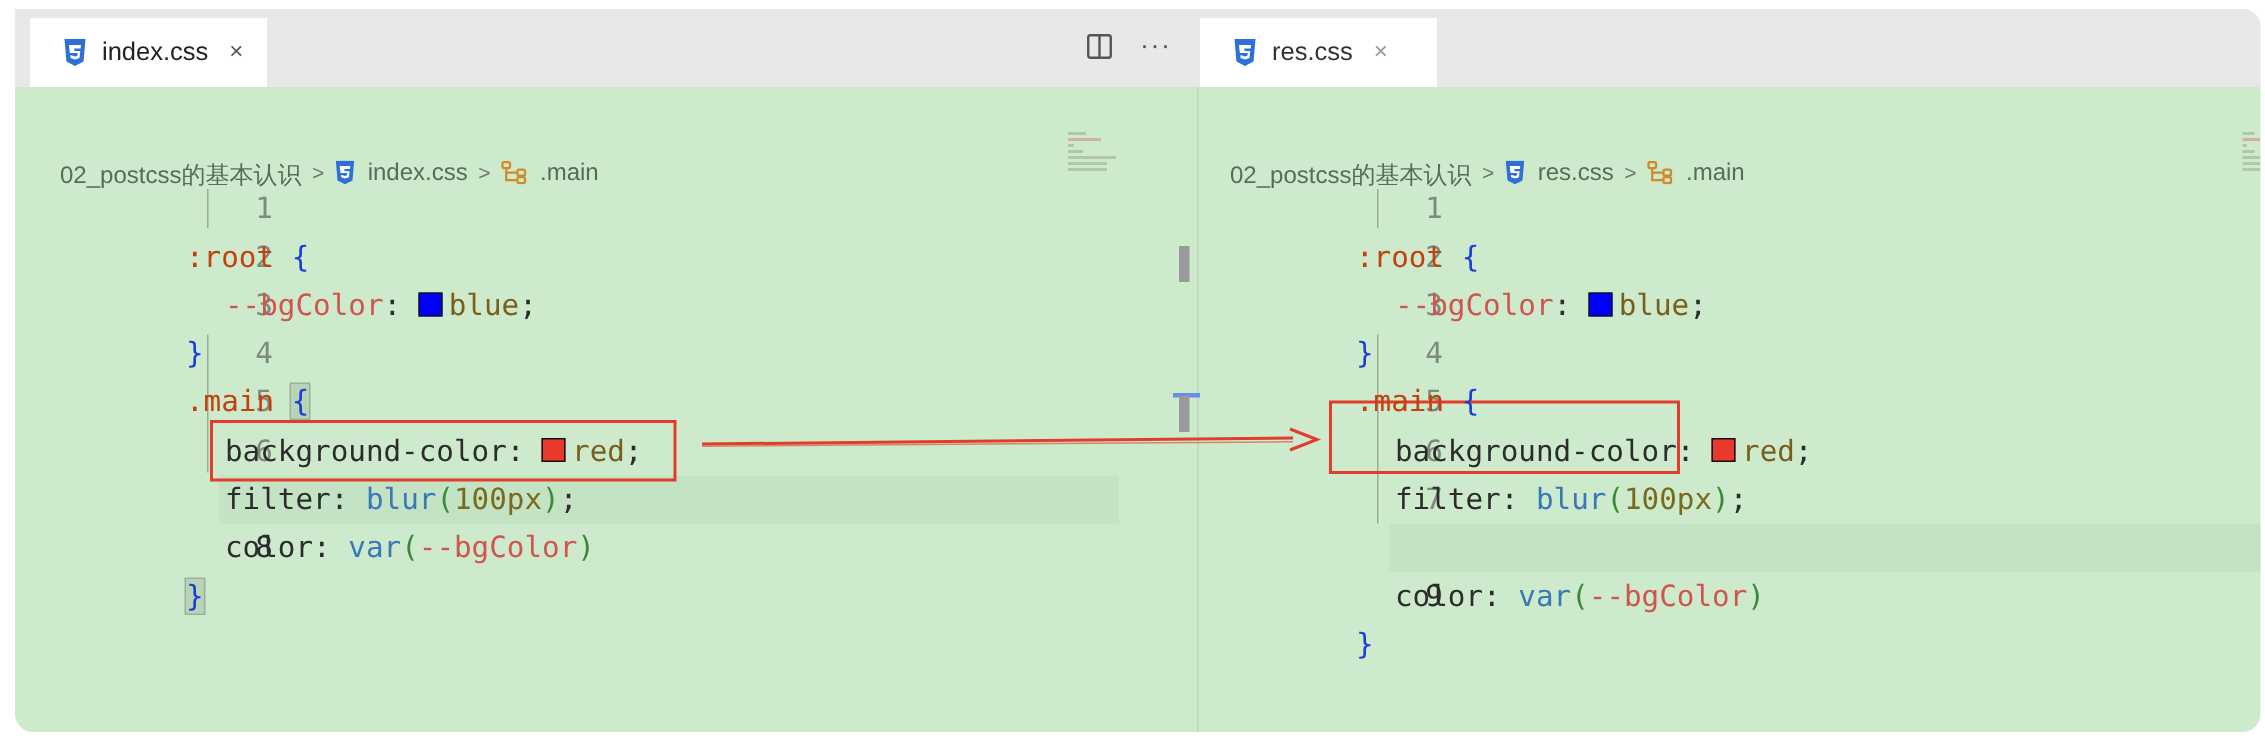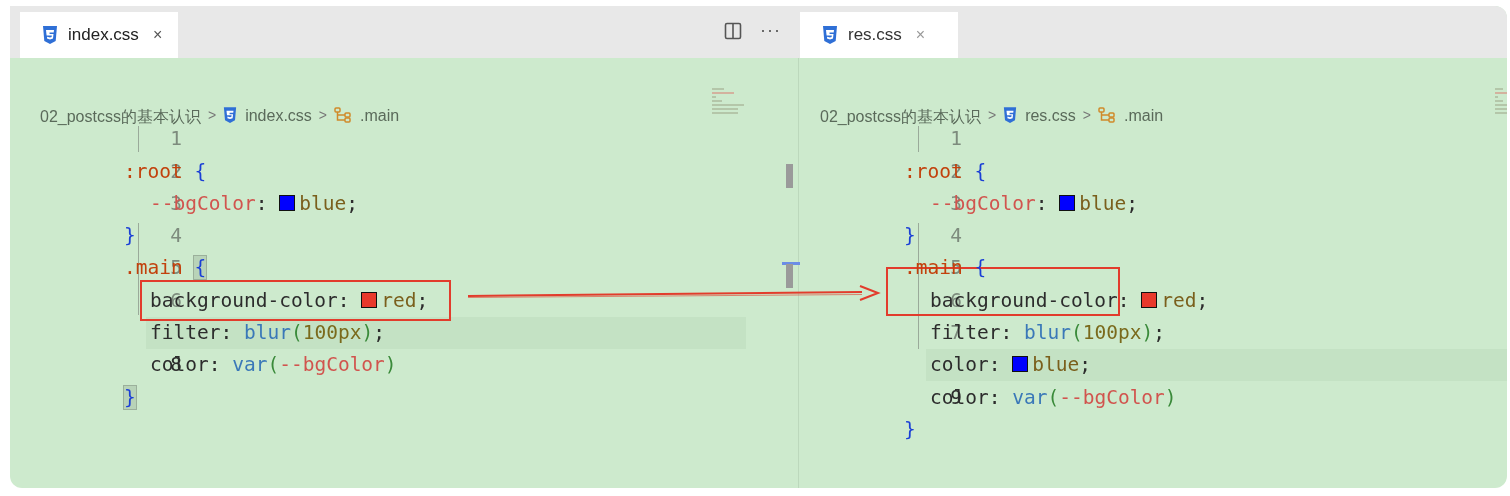--- a/index.html
+++ b/index.html
@@ -261,21 +261,20 @@
       <div class="line">
         <span class="ln">5</span>
         <span class="txt" style="left:102px;"><span class="t-prop">background-color</span><span class="t-punc">:</span> <span class="swatch" style="background:#e8392c;"></span><span class="t-val">red</span><span class="t-punc">;</span></span>
       </div>
       <div class="line">
         <span class="ln">6</span>
         <span class="txt" style="left:102px;"><span class="t-prop">filter</span><span class="t-punc">:</span> <span class="t-fn">blur</span><span class="t-paren">(</span><span class="t-num">100px</span><span class="t-paren">)</span><span class="t-punc">;</span></span>
       </div>
       <div class="line">
         <span class="ln">7</span>
-        <span class="txt" style="left:102px;"><span class="t-prop">color</span><span class="t-punc">:</span> <span class="swatch" style="background:#0000ff;"></span><span class="t-val">blue</span><span class="t-punc">;</span></span>
       </div>
       <div class="line">
         <span class="ln">8</span>
         <span class="txt" style="left:102px;"><span class="t-prop">color</span><span class="t-punc">:</span> <span class="t-fn">var</span><span class="t-paren">(</span><span class="t-var">--bgColor</span><span class="t-paren">)</span></span>
       </div>
       <div class="line hl-row">
         <span class="ln current">9</span>
         <span class="txt" style="left:76px;"><span class="t-brace">}</span></span>
       </div>
 

